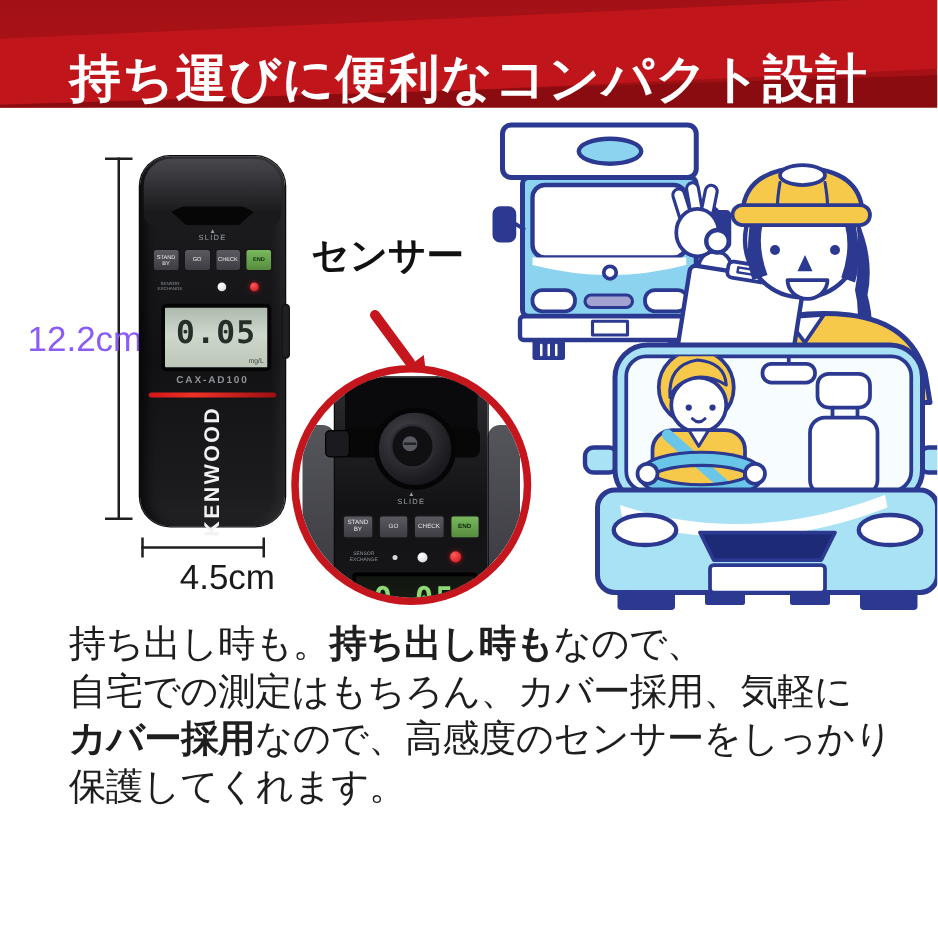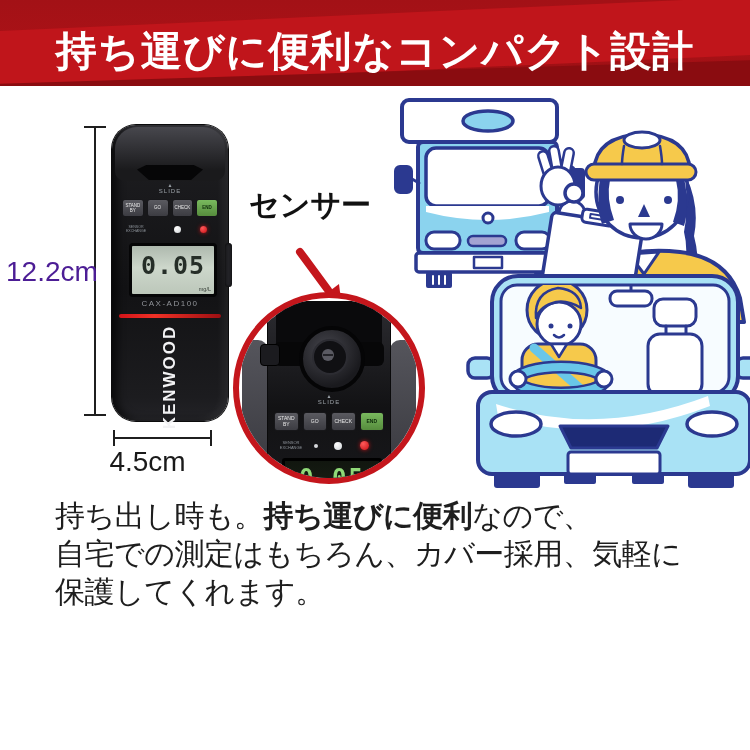--- a/index.html
+++ b/index.html
@@ -3,32 +3,32 @@
 <meta charset="utf-8">
 <style>
   html,body{margin:0;padding:0;background:#fff;}
   #stage{position:relative;width:750px;height:750px;background:#fff;overflow:hidden;
          font-family:"Liberation Sans","DejaVu Sans",sans-serif;color:#1c1c1c;}
 
   
   .banner{position:absolute;left:0;top:0;width:750px;height:86px;background:linear-gradient(180deg,#a31116 0%,#ab1217 60%,#8e0d11 100%);overflow:hidden;}
   .banner::before{content:"";position:absolute;left:-20px;right:-20px;top:14px;height:58px;background:#c0151b;transform:skewY(-2.6deg);}
   .banner::after{content:"";position:absolute;left:-20px;right:-20px;bottom:-32px;height:46px;background:#8a0c10;transform:skewY(-1.8deg);}
-  .banner h1{position:relative;z-index:2;margin:4px;padding-top:20px;text-align:center;
+  .banner h1{position:relative;z-index:2;margin:16px;padding-top:20px;text-align:center;
              font-size:41px;font-weight:bold;color:#fff;letter-spacing:1px;}
 
   
   .mv{position:absolute;left:94px;top:126px;width:2px;height:290px;background:#1f1f1f;}
   .mv::before,.mv::after{content:"";position:absolute;left:-10px;width:22px;height:2px;background:#1f1f1f;}
   .mv::before{top:0;} .mv::after{bottom:0;}
-  .lab-h{position:absolute;left:6px;top:256px;font-size:28px;color:#4c1d95;}
+  .lab-h{position:absolute;left:22px;top:256px;font-size:28px;color:#8b5cf6;}
   .mh{position:absolute;left:113px;top:437px;width:99px;height:2px;background:#1f1f1f;}
   .mh::before,.mh::after{content:"";position:absolute;top:-7px;width:2px;height:16px;background:#1f1f1f;}
   .mh::before{left:0;} .mh::after{right:0;}
-  .lab-w{position:absolute;left:90px;top:446px;width:115px;text-align:center;font-size:28px;color:#1a1a1a;}
+  .lab-w{position:absolute;left:105px;top:446px;width:115px;text-align:right;font-size:28px;color:#1a1a1a;}
 
   
   .device{position:absolute;left:112px;top:125px;width:116px;height:296px;border-radius:24px;
           background:linear-gradient(180deg,#3a3a40 0%,#1d1d20 9%,#121214 55%,#1c1c1f 92%,#232327 100%);
           box-shadow:inset -5px 0 9px rgba(255,255,255,.07),inset 5px 0 9px rgba(0,0,0,.65),0 0 0 1px #0b0b0c;}
   .device .cap{position:absolute;left:3px;right:3px;top:2px;height:54px;border-radius:22px 22px 10px 10px;
                background:linear-gradient(180deg,#47474d,#1a1a1c 80%);}
   .device .notch{position:absolute;left:50%;top:40px;width:66px;height:15px;margin-left:-33px;background:#060607;
                  clip-path:polygon(0 30%,14% 0,86% 0,100% 30%,82% 100%,18% 100%);}
   .slide{position:absolute;left:0;right:0;top:58px;text-align:center;color:#9aa0a6;line-height:1;}
@@ -41,21 +41,21 @@
   .inds{position:absolute;left:10px;right:12px;top:99px;height:12px;}
   .se-label{position:absolute;left:0;top:1px;width:28px;font-size:3.6px;line-height:1.2;color:#8d939a;text-align:center;}
   .dot{position:absolute;border-radius:50%;}
   .dot.w{width:7px;height:7px;left:52px;top:2px;background:radial-gradient(circle at 35% 30%,#fff,#cfd3d6);}
   .dot.r{width:7px;height:7px;left:78px;top:2px;background:radial-gradient(circle at 35% 30%,#ff5a5a,#c80f14);box-shadow:0 0 4px rgba(230,20,25,.8);}
   .lcd{position:absolute;left:17px;top:118px;width:82px;height:48px;border-radius:4px;border:3px solid #050506;
        background:linear-gradient(180deg,#aeb9ae,#cdd7cb 45%,#bcc7ba);}
   .lcd .val{position:absolute;left:0;right:0;top:5px;text-align:center;font-family:"DejaVu Sans Mono",monospace;
             font-weight:bold;font-size:25px;color:#262e28;letter-spacing:1px;}
   .lcd .unit{position:absolute;right:3px;bottom:2px;font-size:5.5px;color:#3a423b;}
-  .model{position:absolute;left:0;right:0;top:174px;text-align:center;font-size:8px;letter-spacing:1.5px;color:#909398;}
+  .model{position:absolute;left:0;right:0;top:174px;text-align:center;font-size:8px;letter-spacing:1.5px;color:#909398;font-weight:bold;}
   .stripe{position:absolute;left:7px;right:7px;top:189px;height:4px;border-radius:2px;
           background:linear-gradient(90deg,#d21419,#f03126 35%,#9c0f12);}
   .kenwood{position:absolute;left:0;right:0;top:206px;height:92px;display:flex;align-items:center;justify-content:center;}
   .kenwood span{transform:rotate(-90deg);font-size:17px;font-weight:bold;letter-spacing:2px;color:#f2f2f4;}
   .sidebtn{position:absolute;right:-4px;top:118px;width:7px;height:44px;border-radius:4px;background:#222226;box-shadow:inset 0 0 3px #000;}
 
   
   .callout{position:absolute;left:249px;top:188px;font-size:30px;font-weight:bold;line-height:34px;color:#111;}
   .arrow-svg{position:absolute;left:280px;top:240px;}
 
@@ -272,18 +272,19 @@
       <path d="M172,340 L280,340 L269,362 L183,362 Z" fill="#1d2a75" stroke="#2b3990" stroke-width="3"></path>
       <rect x="180" y="366" width="92" height="22" rx="3" fill="#fff" stroke="#2b3990" stroke-width="3"></rect>
       <rect x="106" y="386" width="46" height="16" rx="3" fill="#2b3990"></rect>
       <rect x="300" y="386" width="46" height="16" rx="3" fill="#2b3990"></rect>
       <rect x="176" y="388" width="32" height="10" rx="2" fill="#2b3990"></rect>
       <rect x="244" y="388" width="32" height="10" rx="2" fill="#2b3990"></rect>
     </g>
   </svg>
 
   <div class="desc">
-      <div><span>持ち出し時も。</span><span class="b">持ち運びに便利</span><span>なので、</span></div>
+      <div><span>持ち出し時も。</span><span class="b">持ち出し時も</span><span>なので、</span></div>
       <div><span>自宅での測定はもちろん、カバー採用、気軽に</span></div>
+      <div><span class="b">カバー採用</span><span>なので、高感度のセンサーをしっかり</span></div>
       <div><span>保護してくれます。</span></div>
     </div>
 
 </div>
 
 </body></html>

